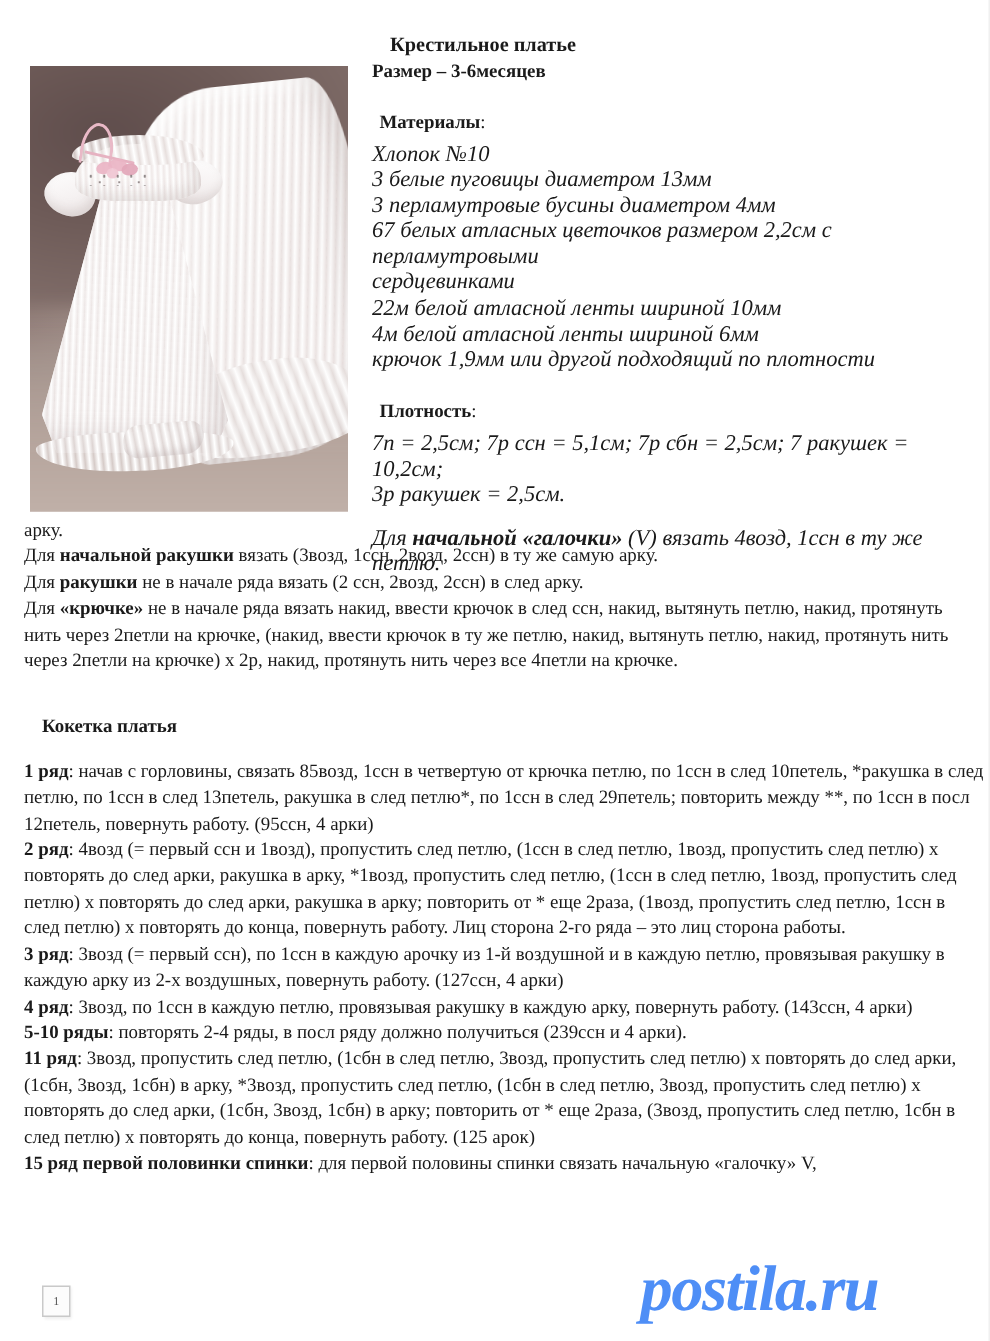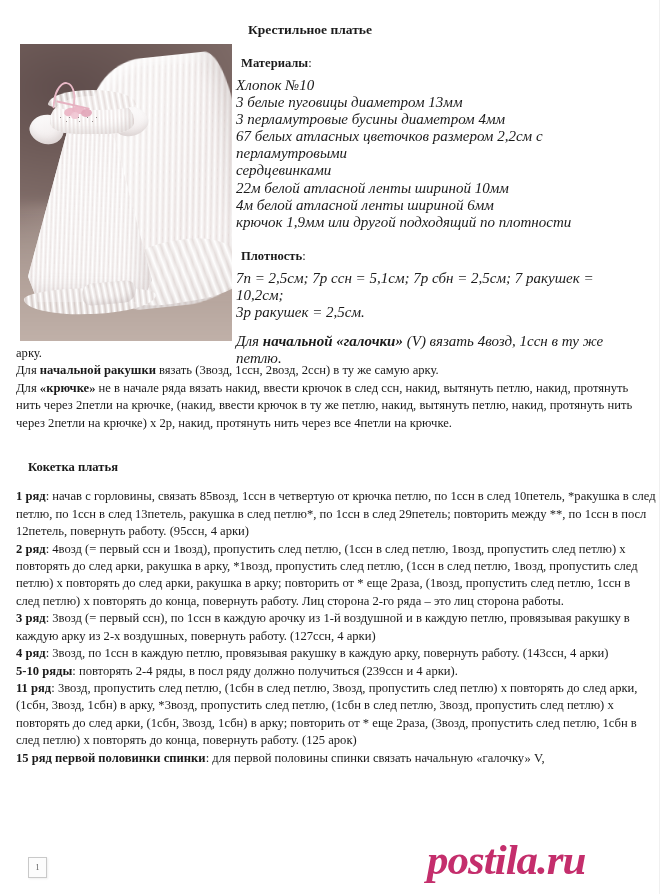--- a/index.html
+++ b/index.html
@@ -187,21 +187,21 @@
     width: 54px; height: 22px;
     background: repeating-linear-gradient(84deg, #ffffff 0px, rgba(222,213,211,0.8) 3px, #ffffff 6px);
     border-radius: 12px 10px 14px 10px;
     transform: rotate(-5deg);
     box-shadow: inset -3px -3px 6px rgba(165,150,148,0.3);
   }
 
   
   .right-col {
     position: absolute;
-    left: 236px;
+    left: 248px;
     top: 22px;
     width: 408px;
   }
   .doc-title {
     font-weight: bold;
     font-size: 13.5px;
     line-height: 16px;
     margin: 0 0 0 12px;
   }
   .sub-line {
@@ -263,21 +263,21 @@
   .watermark {
     position: absolute;
     left: 427px;
     top: 838px;
     font-family: "Liberation Serif", "DejaVu Serif", serif;
     font-style: italic;
     font-weight: bold;
     font-size: 43px;
     line-height: 44px;
     letter-spacing: -1px;
-    color: #be185d;
+    color: #3b82f6;
     opacity: 0.9;
     white-space: nowrap;
   }
 </style>
 </head>
 <body>
 
 <div class="page">
 
   <div class="photo-wrap">
@@ -301,20 +301,23 @@
           <i></i>
       </div>
       <div class="dots"></div>
       <div class="folded"></div>
     </div>
   </div>
 
   <div class="right-col">
 
     <div class="doc-title">Крестильное платье</div>
+    <div class="sub-line">
+      <b>Размер – 3-6месяцев</b>
+    </div>
 
     <div class="gap"></div>
 
     <div class="sec-head">
       <span>Материалы</span><span style="font-weight:normal">:</span>
     </div>
     <p class="body">Хлопок №10</p>
     <p class="body">3 белые пуговицы диаметром 13мм</p>
     <p class="body">3 перламутровые бусины диаметром 4мм</p>
     <p class="body">67 белых атласных цветочков размером 2,2см с перламутровыми</p>
@@ -339,20 +342,23 @@
   </div>
 
   <div class="flow">
 
     <p>арку.</p>
 
     <p>
       <span>Для </span><b>начальной ракушки</b><span> вязать (3возд, 1ссн, 2возд, 2ссн) в ту же самую арку.</span>
     </p>
 
+    <p>
+      <span>Для </span><b>ракушки</b><span> не в начале ряда вязать (2 ссн, 2возд, 2ссн) в след арку.</span>
+    </p>
 
 
     <p>
       <span>Для </span><b>«крючке»</b><span> не в начале ряда вязать накид, ввести крючок в след ссн, накид, вытянуть петлю, накид, протянуть нить через 2петли на крючке, (накид, ввести крючок в ту же петлю, накид, вытянуть петлю, накид, протянуть нить через 2петли на крючке) х 2р, накид, протянуть нить через все 4петли на крючке.</span>
     </p>
 
     <div class="spacer"></div>
 
     <p class="headline">Кокетка платья</p>
 

